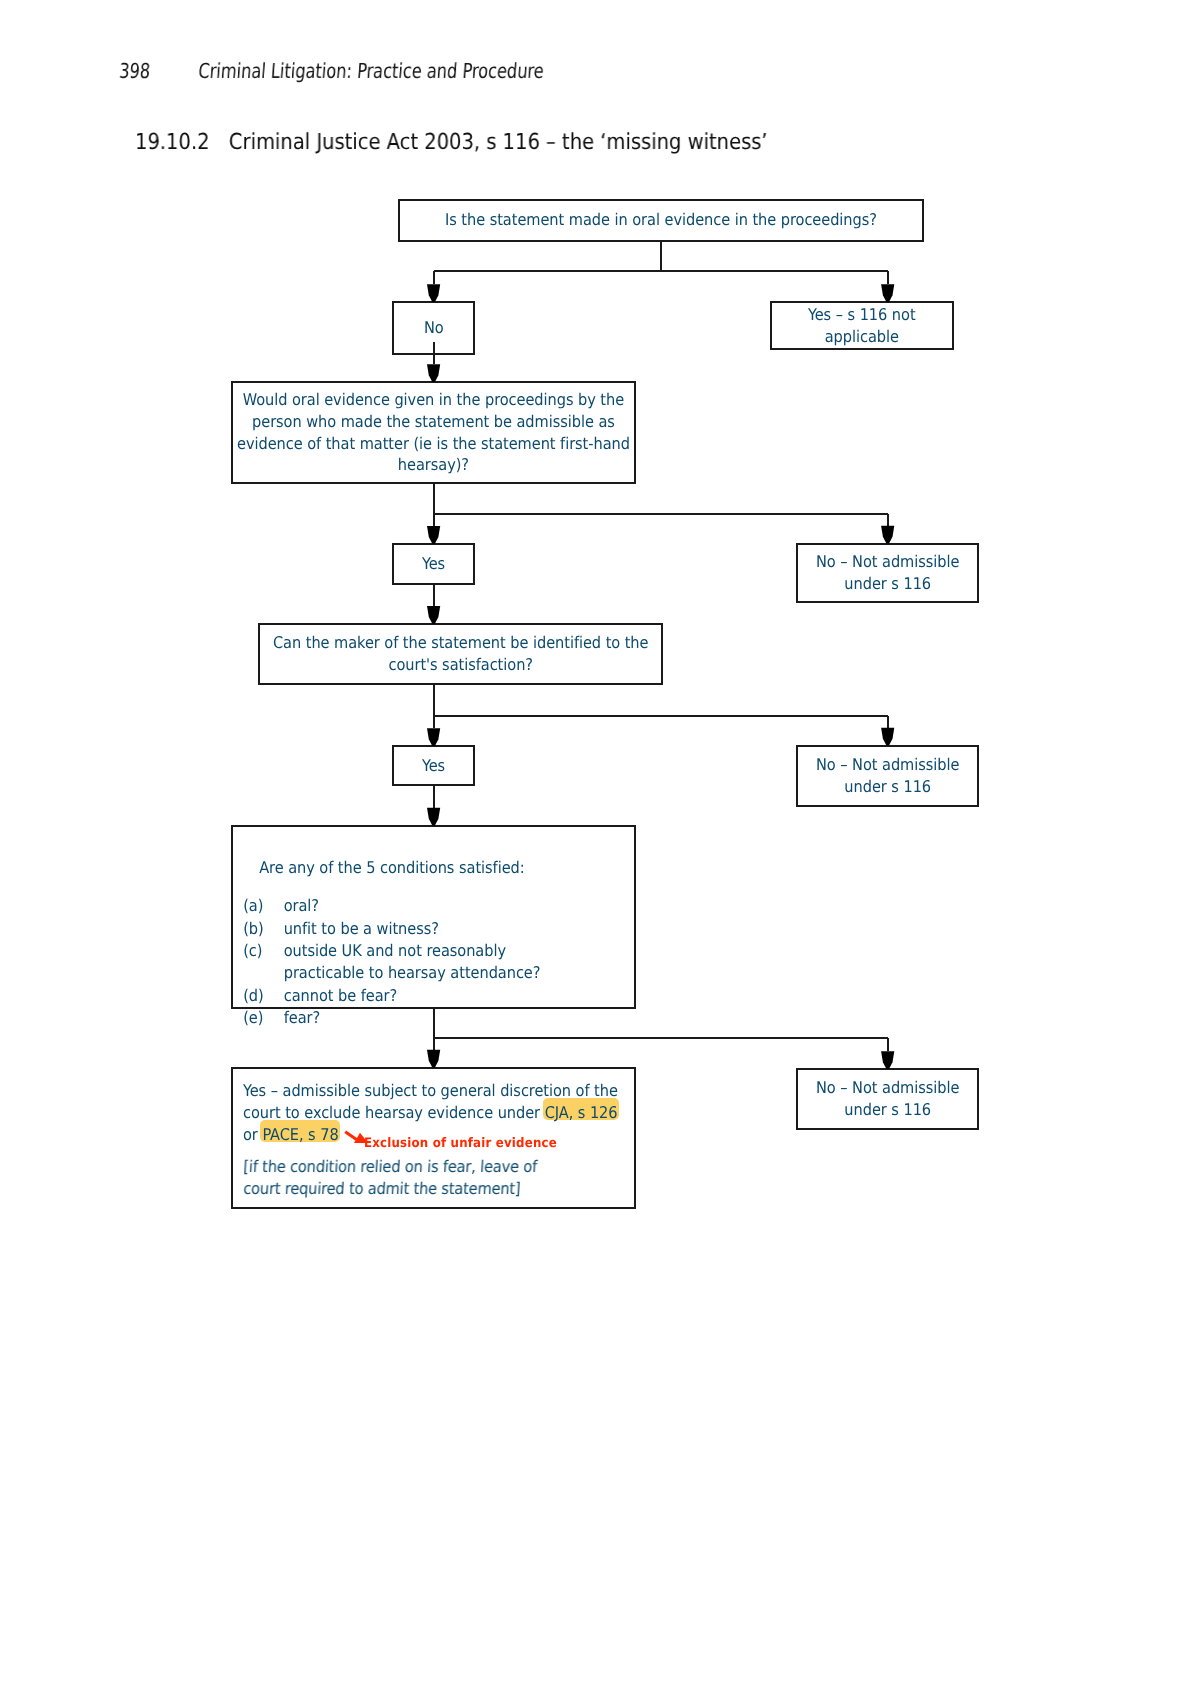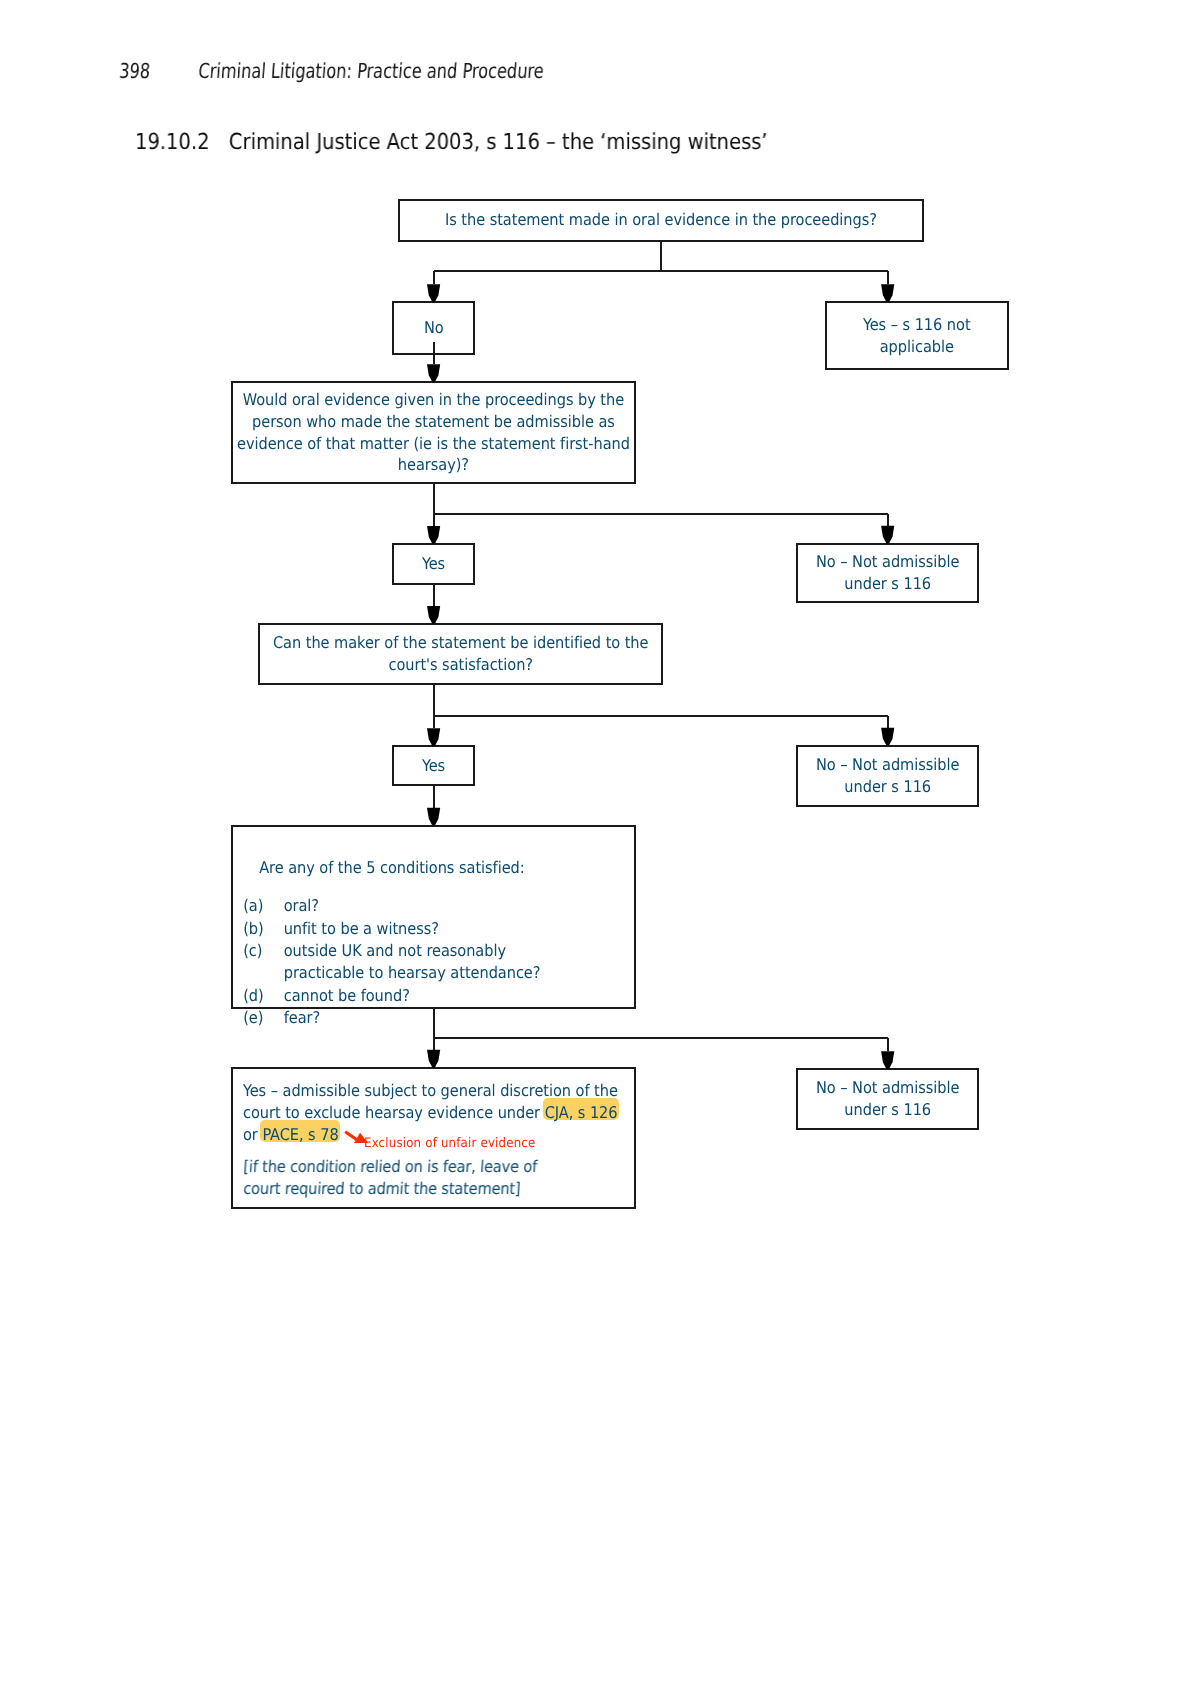--- a/index.html
+++ b/index.html
@@ -47,21 +47,21 @@
 
   
   #flow .fbox[data-name="flow-node-final"]{align-items:flex-start;}
   #flow .fbox[data-name="flow-node-final"] .inner{padding:11px 0 0 10px;line-height:22.1px;}
   .fl.sp{margin-top:10px;}
   .fl.it{font-style:normal;}
   .fl.it > span{display:inline-block;letter-spacing:-0.16px;transform:skewX(-3deg);transform-origin:0 85%;
     will-change:transform;}
 
   .note{will-change:transform;position:absolute;color:var(--annotation,#ff2a00);font-family:"DejaVu Sans",sans-serif;
-    font-stretch:condensed;font-size:13.1px;font-weight:400;white-space:nowrap;letter-spacing:0.2px;}
+    font-stretch:condensed;font-size:13.1px;font-weight:700;white-space:nowrap;letter-spacing:0.2px;}
 </style>
 </head>
 <body>
 
 <div class="page" data-name="document-page">
 
   <div id="runningHead" data-name="running-head">
     <span class="folio" data-name="page-folio">398</span><span data-name="running-head-title">Criminal Litigation: Practice and Procedure</span>
   </div>
 
@@ -107,21 +107,21 @@
           <path d="M345.2 1131.8 L356.5 1139.6" stroke="#ff2a00" stroke-width="3.0" stroke-linecap="butt" fill="none"></path>
           <path d="M360 1132.8 L368 1142.9 L354 1142.9 Z" fill="#ff2a00"></path>
         </g>
       </svg>
   <div class="fbox" data-name="flow-node-q1" style="left: 397.7px; top: 198.5px; width: 526.4px; height: 43.6px;">
         <div class="inner" data-name="flow-node-q1-text">Is the statement made in oral evidence in the proceedings?</div>
       </div>
       <div class="fbox" data-name="flow-node-no1" style="left: 391.9px; top: 301px; width: 83.2px; height: 54px;">
         <div class="inner" data-name="flow-node-no1-text">No</div>
       </div>
-      <div class="fbox" data-name="flow-node-yes1" style="left: 825px; top: 301px; width: 183.7px; height: 69px;">
+      <div class="fbox" data-name="flow-node-yes1" style="left: 770px; top: 301px; width: 183.7px; height: 49px;">
         <div class="inner" data-name="flow-node-yes1-text">Yes – s 116 not<br>applicable</div>
       </div>
       <div class="fbox" data-name="flow-node-q2" style="left: 230.6px; top: 381px; width: 405.8px; height: 102.8px;">
         <div class="inner" data-name="flow-node-q2-text">Would oral evidence given in the proceedings by the<br>person who made the statement be admissible as<br>evidence of that matter (ie is the statement first-hand<br>hearsay)?</div>
       </div>
       <div class="fbox" data-name="flow-node-yes2" style="left: 391.9px; top: 542.7px; width: 83.2px; height: 42.1px;">
         <div class="inner" data-name="flow-node-yes2-text">Yes</div>
       </div>
       <div class="fbox" data-name="flow-node-no2" style="left: 795.8px; top: 542.5px; width: 183.7px; height: 60.5px;">
         <div class="inner" data-name="flow-node-no2-text">No – Not admissible<br>under s 116</div>
@@ -152,21 +152,21 @@
           <div class="q4r">
             <span class="mk">(c)</span>
             <span class="tx">outside UK and not reasonably</span>
           </div>
           <div class="q4r">
             <span class="mk"></span>
             <span class="tx">practicable to hearsay attendance?</span>
           </div>
           <div class="q4r">
             <span class="mk">(d)</span>
-            <span class="tx">cannot be found?</span>
+            <span class="tx">cannot be fear?</span>
           </div>
           <div class="q4r">
             <span class="mk">(e)</span>
             <span class="tx">fear?</span>
           </div>
         </div>
       </div>
       <div class="fbox lt" data-name="flow-node-final" style="left: 230.6px; top: 1066.5px; width: 405.8px; height: 142.9px;">
         <div class="inner" data-name="flow-node-final-text">
           <div class="fl" data-name="final-line-1">Yes – admissible subject to general discretion of the</div>

